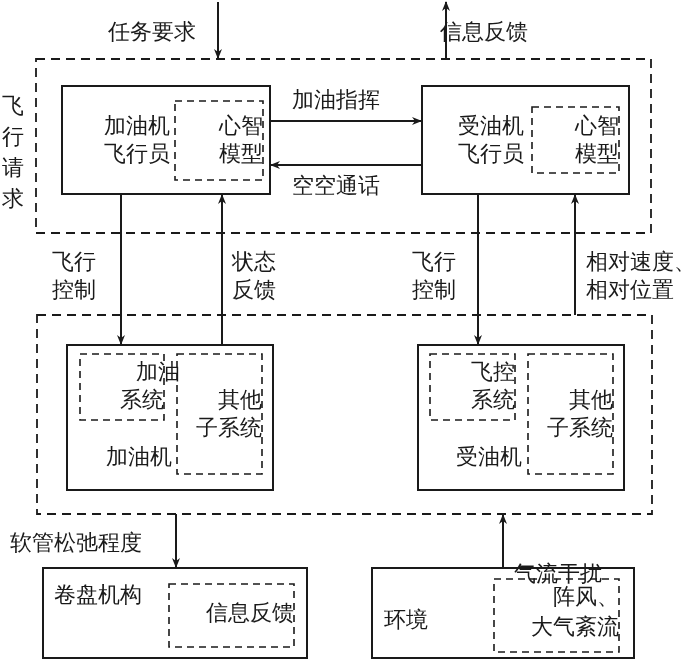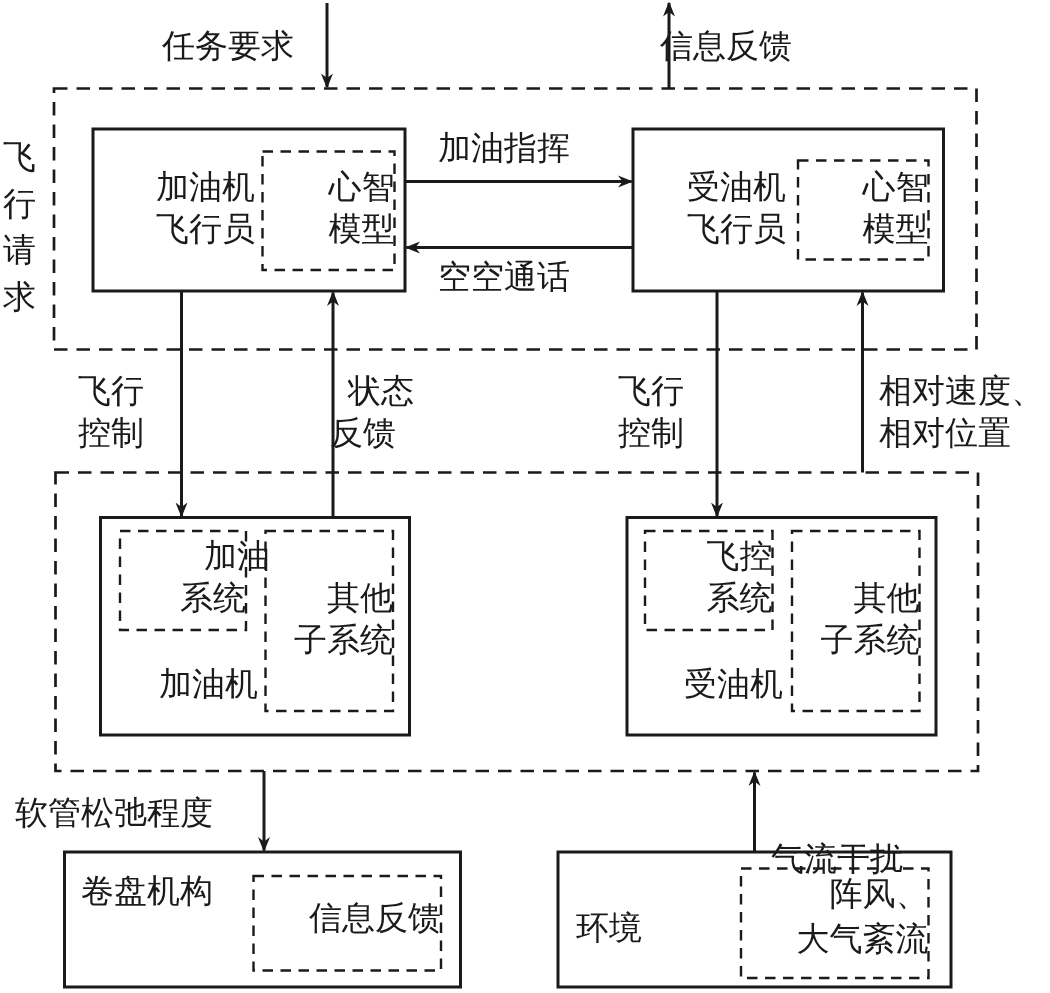--- a/index.html
+++ b/index.html
@@ -68,21 +68,21 @@
 <div class="lbl c" style="left:434px;top:140px;width:90px">飞行员</div>
 <div class="lbl c" style="left:532px;top:112px;width:87px">心智</div>
 <div class="lbl c" style="left:532px;top:140px;width:87px">模型</div>
 
 <div class="lbl" style="left:292px;top:86px">加油指挥</div>
 <div class="lbl" style="left:292px;top:172px">空空通话</div>
 
 <div class="lbl" style="left:52px;top:248px">飞行</div>
 <div class="lbl" style="left:52px;top:276px">控制</div>
 <div class="lbl" style="left:232px;top:248px">状态</div>
-<div class="lbl" style="left:220px;top:276px">反馈</div>
+<div class="lbl" style="left:232px;top:276px">反馈</div>
 <div class="lbl" style="left:412px;top:248px">飞行</div>
 <div class="lbl" style="left:412px;top:276px">控制</div>
 <div class="lbl" style="left:586px;top:248px">相对速度、</div>
 <div class="lbl" style="left:586px;top:276px">相对位置</div>
 
 <div class="lbl c" style="left:96px;top:358px;width:84px">加油</div>
 <div class="lbl c" style="left:80px;top:386px;width:84px">系统</div>
 <div class="lbl c" style="left:177px;top:386px;width:85px">其他</div>
 <div class="lbl c" style="left:177px;top:414px;width:85px">子系统</div>
 <div class="lbl c" style="left:76px;top:443px;width:96px">加油机</div>

